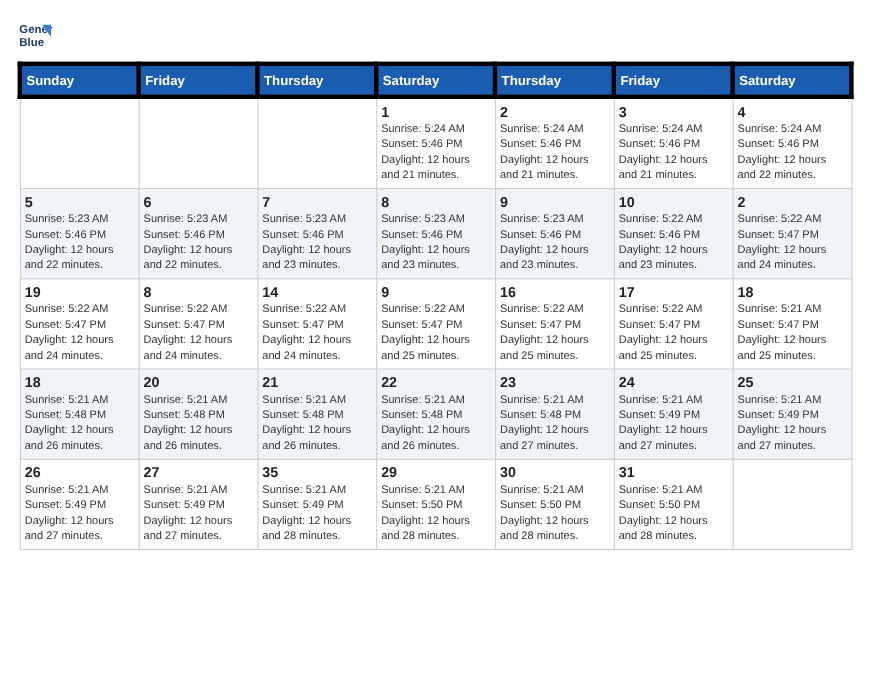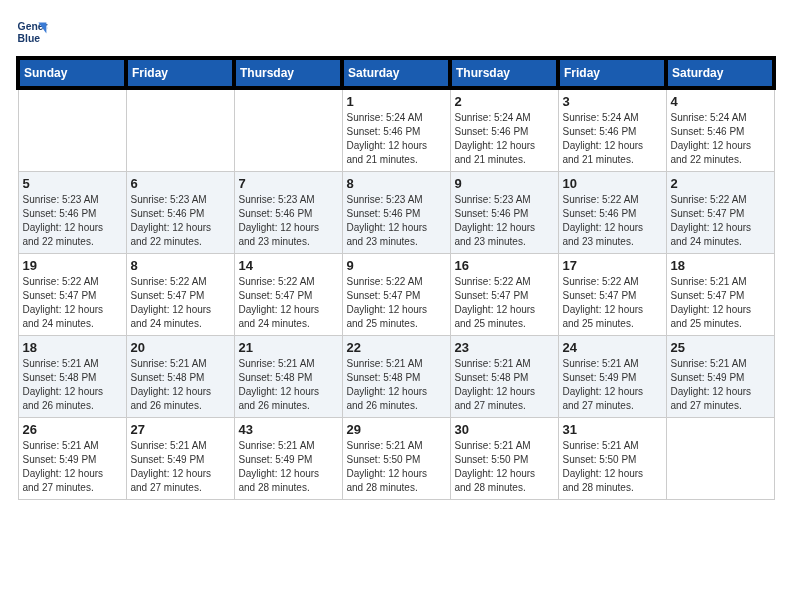--- a/index.html
+++ b/index.html
@@ -304,21 +304,21 @@
 and 27 minutes.</div>
         </td>
         <td>
           <div class="day-num">27</div>
           <div class="day-info" style="white-space: pre-line;">Sunrise: 5:21 AM
 Sunset: 5:49 PM
 Daylight: 12 hours
 and 27 minutes.</div>
         </td>
         <td>
-          <div class="day-num">43</div>
+          <div class="day-num">35</div>
           <div class="day-info" style="white-space: pre-line;">Sunrise: 5:21 AM
 Sunset: 5:49 PM
 Daylight: 12 hours
 and 28 minutes.</div>
         </td>
         <td>
           <div class="day-num">29</div>
           <div class="day-info" style="white-space: pre-line;">Sunrise: 5:21 AM
 Sunset: 5:50 PM
 Daylight: 12 hours

